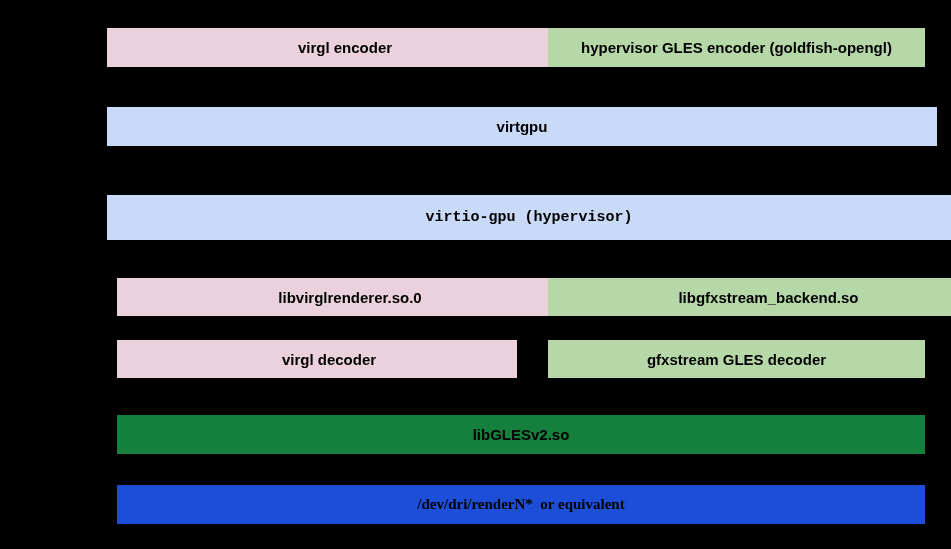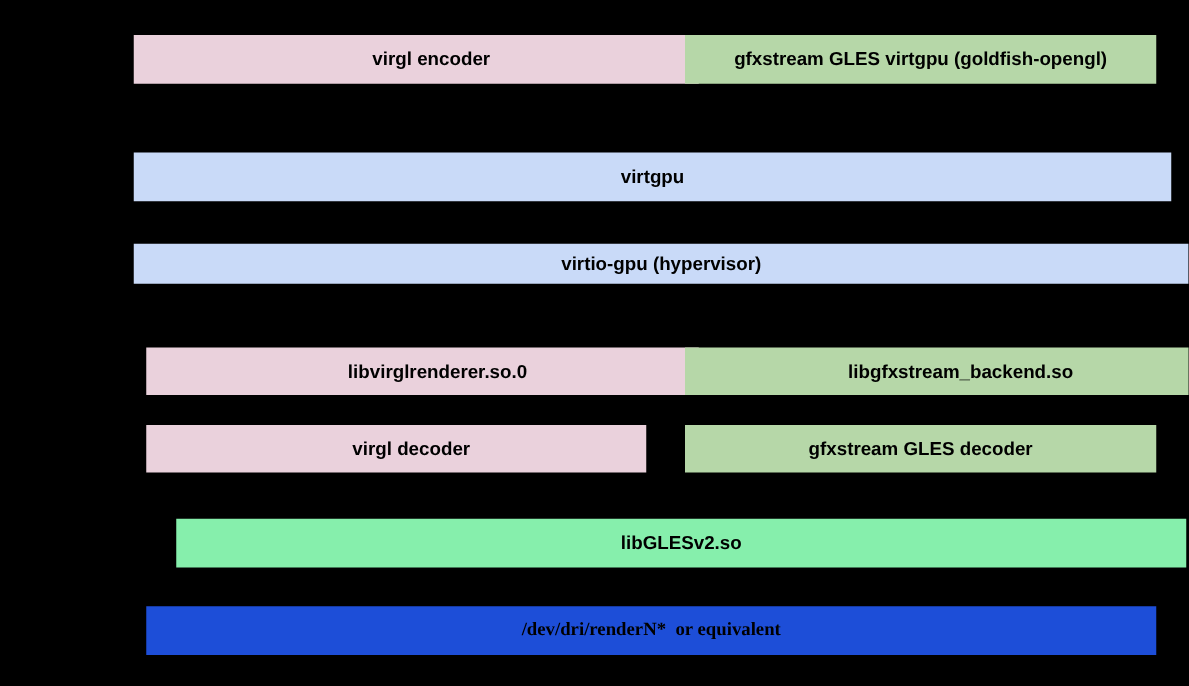--- a/index.html
+++ b/index.html
@@ -22,42 +22,42 @@
     justify-content: center;
     font-weight: bold;
     font-size: 15px;
     color: #000000;
     white-space: pre;
     line-height: 1;
   }
   .pink   { background: #ead1dc; padding-left: 24px; }
   .green  { background: #b6d7a8; }
   .blue   { background: #c9daf8; }
-  .yellow { background: #86efac; margin-left: 24px; }
+  .yellow { background: #15803d; }
   .red    { background: #1d4ed8; font-family: Liberation Serif, serif; }
 
   .b-virgl-encoder  { left: 107px; top: 28px;  width: 428px; height: 39px; }
   .b-gfx-encoder    { left: 548px; top: 28px;  width: 377px; height: 39px; }
-  .b-virtgpu        { left: 107px; top: 107px; width: 830px; height: 39px; margin-top: 15px; }
-  .b-virtio-gpu     { left: 107px; top: 195px; width: 844px; height: 32px; }
+  .b-virtgpu        { left: 107px; top: 107px; width: 830px; height: 39px; }
+  .b-virtio-gpu     { left: 107px; top: 195px; width: 844px; height: 45px; font-family: Liberation Mono, monospace; }
   .b-libvirgl       { left: 117px; top: 278px; width: 418px; height: 38px; }
   .b-libgfx         { left: 548px; top: 278px; width: 377px; height: 38px; padding-left: 32px; }
   .b-virgl-decoder  { left: 117px; top: 340px; width: 376px; height: 38px; }
   .b-gfx-decoder    { left: 548px; top: 340px; width: 377px; height: 38px; }
   .b-libgles        { left: 117px; top: 415px; width: 808px; height: 39px; }
   .b-devdri         { left: 117px; top: 485px; width: 808px; height: 39px; }
 </style>
 </head>
 <body>
 
 <div class="canvas">
 
   <div class="box pink b-virgl-encoder">virgl encoder</div>
 
-  <div class="box green b-gfx-encoder">gfxstream GLES virtgpu (goldfish-opengl)</div>
+  <div class="box green b-gfx-encoder">hypervisor GLES encoder (goldfish-opengl)</div>
 
   <div class="box blue b-virtgpu">virtgpu</div>
 
   <div class="box blue b-virtio-gpu">virtio-gpu (hypervisor)</div>
 
   <div class="box pink b-libvirgl">libvirglrenderer.so.0</div>
 
   <div class="box green b-libgfx">libgfxstream_backend.so</div>
 
   <div class="box pink b-virgl-decoder">virgl decoder</div>

